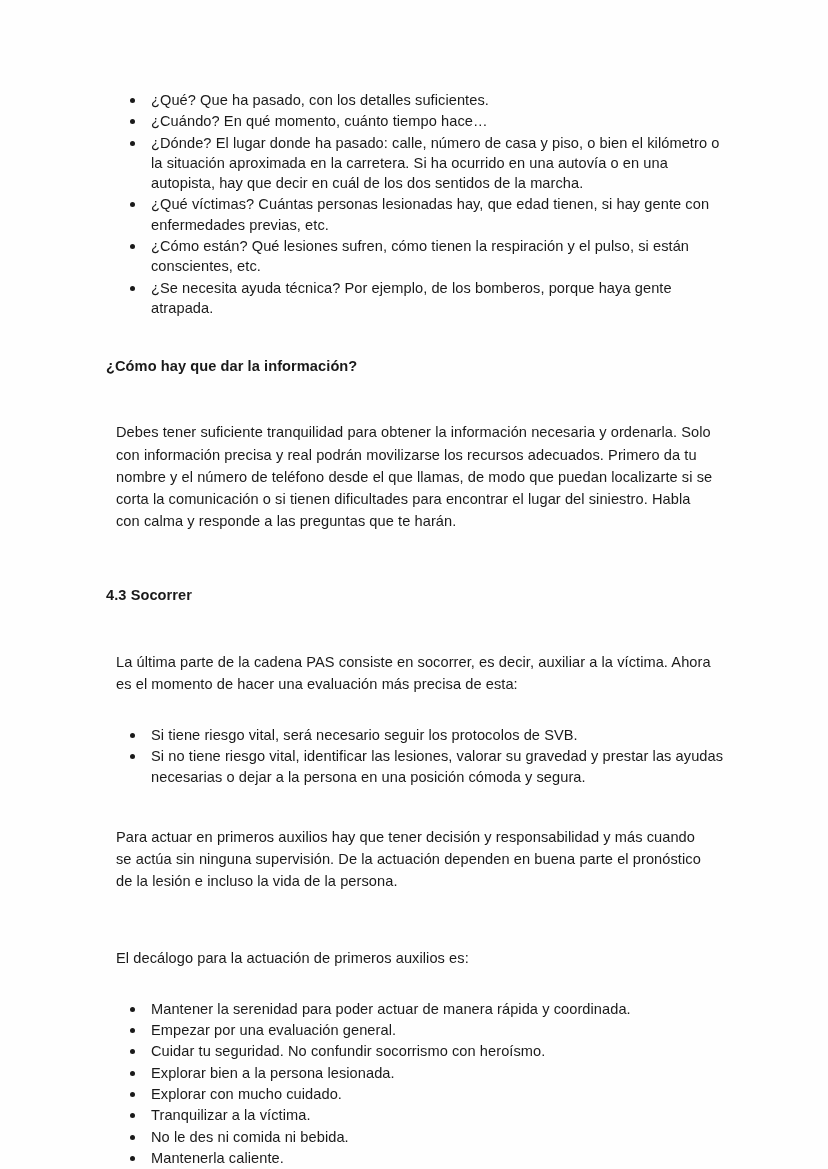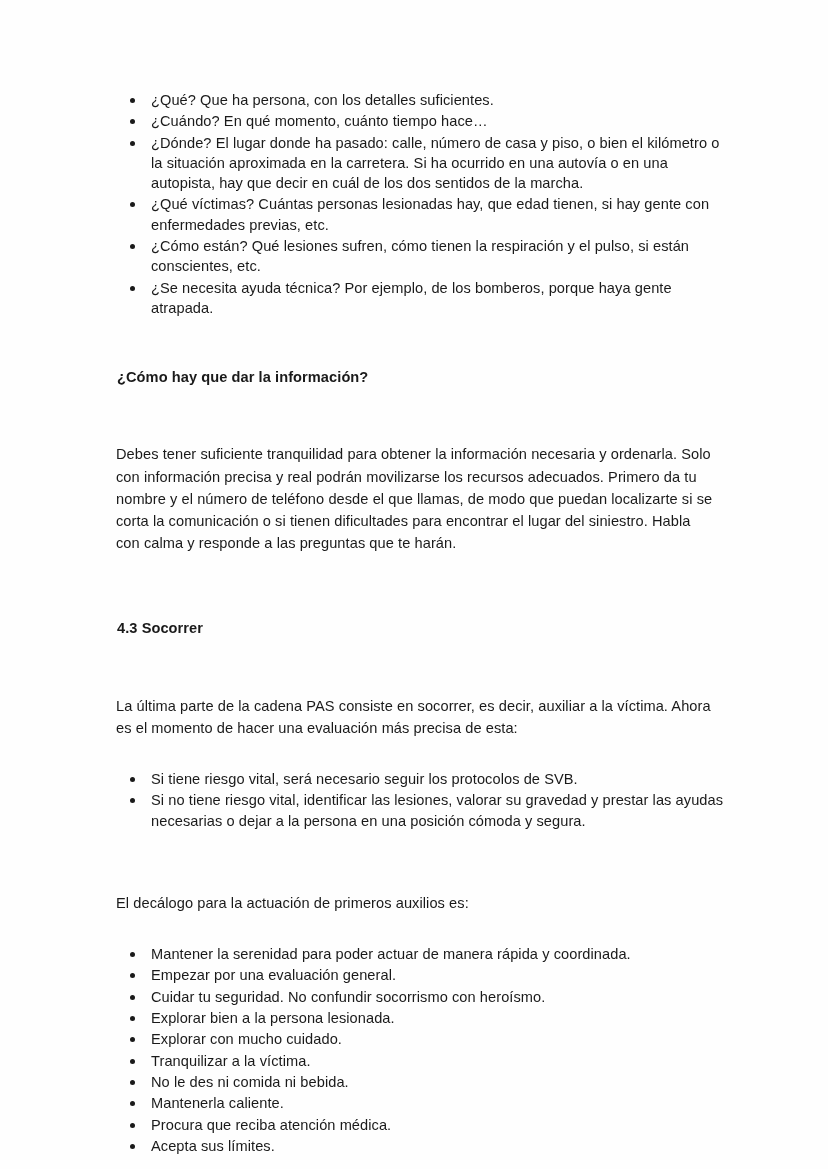--- a/index.html
+++ b/index.html
@@ -36,21 +36,21 @@
     line-height: 22.2px;
     margin: 16px;
     text-align: left;
     letter-spacing: 0.005em;
   }
 
   .heading {
     font-size: 14.6px;
     line-height: 22.2px;
     font-weight: bold;
-    margin: 17px;
+    margin: 6px;
     letter-spacing: 0.005em;
   }
 
   
   .bullets {
     list-style: none;
     margin: 0;
     padding: 0;
   }
   .bullets li {
@@ -77,21 +77,21 @@
   .gap-md { height: 22px; }
   .gap-sm { height: 14px; }
 </style>
 </head>
 <body>
 
 <div class="page">
   <div class="content">
 
     <ul class="bullets">
-      <li>¿Qué? Que ha persona, con los detalles suficientes.</li>
+      <li>¿Qué? Que ha pasado, con los detalles suficientes.</li>
       <li>¿Cuándo? En qué momento, cuánto tiempo hace…</li>
       <li>¿Dónde? El lugar donde ha pasado: calle, número de casa y piso, o bien el kilómetro o la situación aproximada en la carretera. Si ha ocurrido en una autovía o en una autopista, hay que decir en cuál de los dos sentidos de la marcha.</li>
       <li>¿Qué víctimas? Cuántas personas lesionadas hay, que edad tienen, si hay gente con enfermedades previas, etc.</li>
       <li>¿Cómo están? Qué lesiones sufren, cómo tienen la respiración y el pulso, si están conscientes, etc.</li>
       <li>¿Se necesita ayuda técnica? Por ejemplo, de los bomberos, porque haya gente atrapada.</li>
     </ul>
 
     <div class="gap-lg"></div>
 
     <p class="heading">¿Cómo hay que dar la información?</p>
@@ -110,20 +110,21 @@
 
     <div class="gap-sm"></div>
 
     <ul class="bullets">
       <li>Si tiene riesgo vital, será necesario seguir los protocolos de SVB.</li>
       <li>Si no tiene riesgo vital, identificar las lesiones, valorar su gravedad y prestar las ayudas necesarias o dejar a la persona en una posición cómoda y segura.</li>
     </ul>
 
     <div class="gap-md"></div>
 
+    <p class="para">Para actuar en primeros auxilios hay que tener decisión y responsabilidad y más cuando se actúa sin ninguna supervisión. De la actuación dependen en buena parte el pronóstico de la lesión e incluso la vida de la persona.</p>
 
     <div class="gap-md"></div>
 
     <p class="para">El decálogo para la actuación de primeros auxilios es:</p>
 
     <div class="gap-sm"></div>
 
     <ul class="bullets">
       <li>Mantener la serenidad para poder actuar de manera rápida y coordinada.</li>
       <li>Empezar por una evaluación general.</li>

